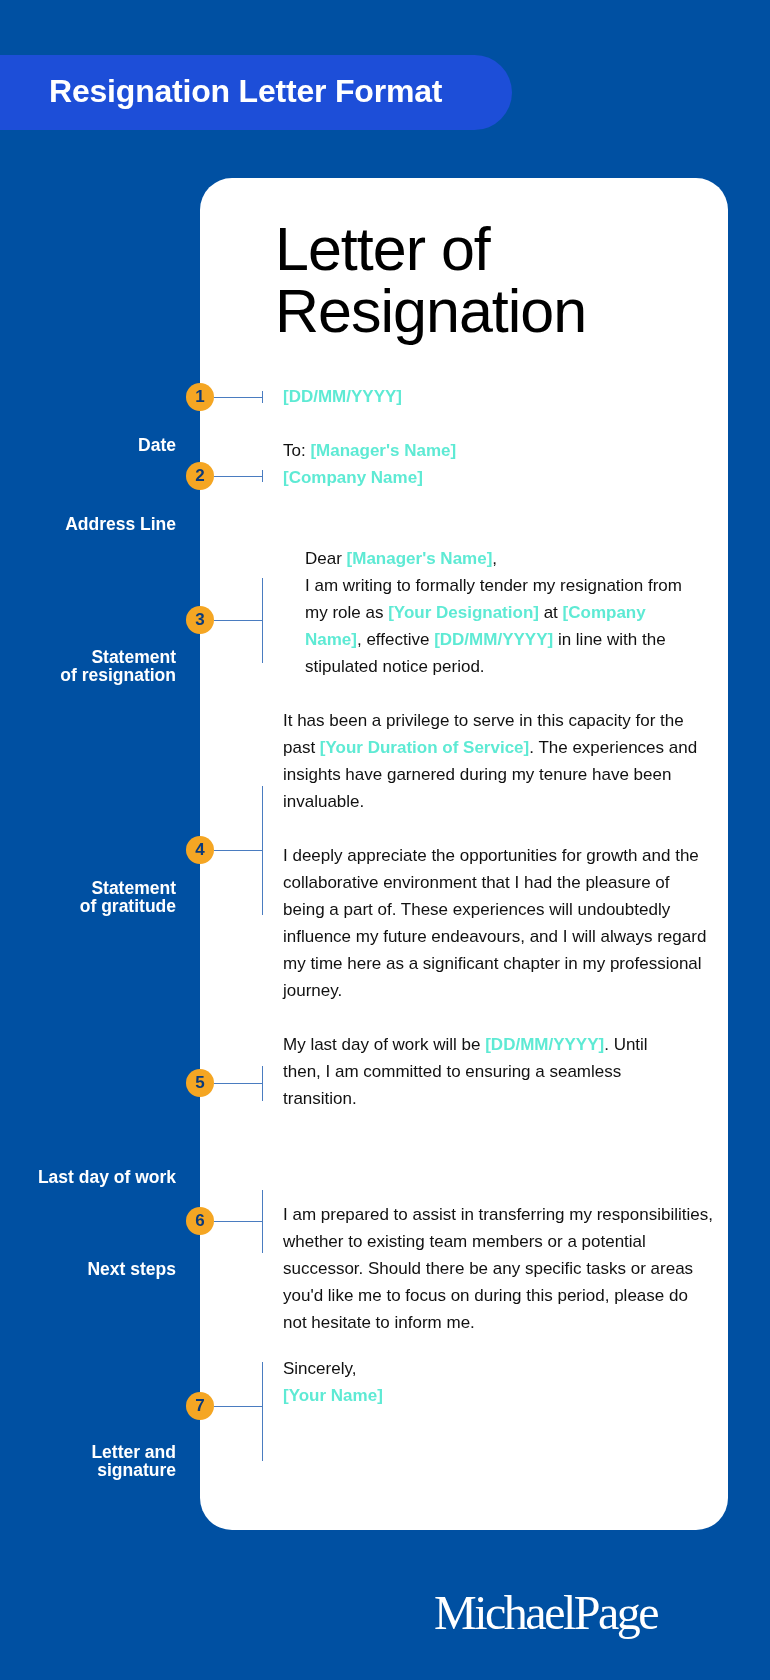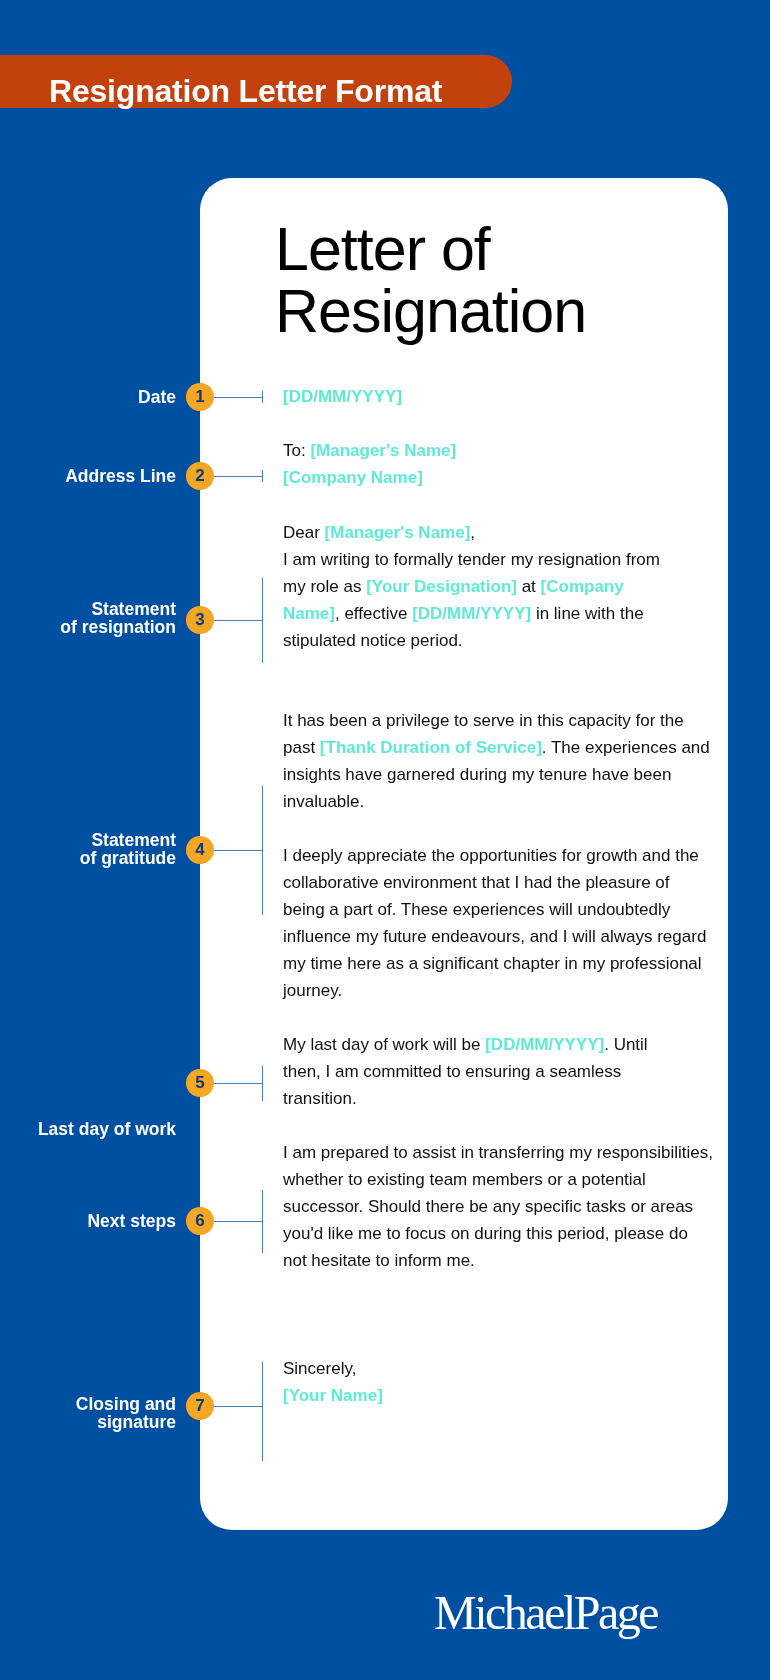--- a/index.html
+++ b/index.html
@@ -1,39 +1,39 @@
 <!DOCTYPE html>
 <html><head>
 <meta charset="utf-8">
 <style>
   html, body { margin:0; padding:0; }
   body {
     width:770px; height:1680px; background:#0050a2; position:relative; overflow:hidden;
     font-family:"Liberation Sans", sans-serif;
   }
   .banner {
-    position:absolute; left:0; top:55px; width:512px; height:53px;
-    background:#c2410c; border-radius:0 38px 38px 0;
+    position:absolute; left:0; top:55px; width:512px; height:75px;
+    background:#1d4ed8; border-radius:0 38px 38px 0;
   }
   .banner-title {
     position:absolute; left:49px; top:18px; color:#fff; font-weight:bold; font-size:32px; letter-spacing:-0.2px;
   }
   .card {
     position:absolute; left:200px; top:178px; width:528px; height:1352px;
     background:#fff; border-radius:32px;
   }
   .letter-title {
     position:absolute; left:275px; top:218px; font-size:61px; line-height:62px; color:#000; letter-spacing:-1px;
   }
   .letter-title span { display:block; }
   .letter-body { position:absolute; left:283px; width:430px; font-size:17px; line-height:27px; color:#111; }
   .letter-body p { margin:0; }
   .ph { color:#5eead4; font-weight:bold; }
   .label {
-    position:absolute; right:594px; color:#fff; font-weight:bold; font-size:17.5px; line-height:18px; text-align:right;
+    position:absolute; right:594px; color:#fff; font-weight:bold; font-size:17.5px; line-height:18px; text-align:right;margin-top:48px;
   }
   .badge {
     position:absolute; left:186px; width:28px; height:28px; border-radius:50%;
     background:#f5a623; color:#0b3a7a; font-weight:bold; font-size:17px; line-height:28px; text-align:center;
   }
   .connector { position:absolute; left:214px; height:1px; background:#4a7cc0; }
   .bracket { position:absolute; left:262px; width:1px; background:#4a7cc0; }
   .logo {
     position:absolute; left:434px; top:1578px; color:#fff; font-family:"Liberation Serif", serif;
     font-size:48px; letter-spacing:-2.5px; line-height:70px;
@@ -70,55 +70,55 @@
   <p><span class="ph">[Company Name]</span></p>
 </div>
 
 <div class="label" style="top:600px;">
   <div>Statement</div>
   <div>of resignation</div>
 </div>
 <div class="badge" style="top:606px;">3</div>
 <div class="connector" style="top:620px;width:49px;"></div>
 <div class="bracket" style="top:578px;height:85px;"></div>
-<div class="letter-body" style="top:519px;">
+<div class="letter-body" style="top:545px;margin-left:22px;">
   <p><span>Dear </span><span class="ph">[Manager's Name]</span><span>,</span></p>
   <p style="width:400px;"><span>I am writing to formally tender my resignation from my role as </span><span class="ph">[Your Designation]</span><span> at </span><span class="ph">[Company Name]</span><span>, effective </span><span class="ph">[DD/MM/YYYY]</span><span> in line with the stipulated notice period.</span></p>
 </div>
 
 <div class="label" style="top:831px;">
   <div>Statement</div>
   <div>of gratitude</div>
 </div>
 <div class="badge" style="top:836px;">4</div>
 <div class="connector" style="top:850px;width:49px;"></div>
 <div class="bracket" style="top:786px;height:129px;"></div>
 <div class="letter-body" style="top:707px;">
-  <p><span>It has been a privilege to serve in this capacity for the past </span><span class="ph">[Thank Duration of Service]</span><span>. The experiences and insights have garnered during my tenure have been invaluable.</span></p>
+  <p><span>It has been a privilege to serve in this capacity for the past </span><span class="ph">[Your Duration of Service]</span><span>. The experiences and insights have garnered during my tenure have been invaluable.</span></p>
   <p style="margin-top:27px;">I deeply appreciate the opportunities for growth and the collaborative environment that I had the pleasure of being a part of. These experiences will undoubtedly influence my future endeavours, and I will always regard my time here as a significant chapter in my professional journey.</p>
 </div>
 
 <div class="label" style="top:1120px;">Last day of work</div>
 <div class="badge" style="top:1069px;">5</div>
 <div class="connector" style="top:1083px;width:49px;"></div>
 <div class="bracket" style="top:1066px;height:35px;"></div>
 <div class="letter-body" style="top:1031px;width:400px;">
   <p><span>My last day of work will be </span><span class="ph">[DD/MM/YYYY]</span><span>. Until then, I am committed to ensuring a seamless transition.</span></p>
 </div>
 
 <div class="label" style="top:1212px;">Next steps</div>
 <div class="badge" style="top:1207px;">6</div>
 <div class="connector" style="top:1221px;width:49px;"></div>
 <div class="bracket" style="top:1190px;height:63px;"></div>
-<div class="letter-body" style="top:1139px;">
+<div class="letter-body" style="top:1201px;">
   <p>I am prepared to assist in transferring my responsibilities, whether to existing team members or a potential successor. Should there be any specific tasks or areas you'd like me to focus on during this period, please do not hesitate to inform me.</p>
 </div>
 
 <div class="label" style="top:1395px;">
-  <div>Closing and</div>
+  <div>Letter and</div>
   <div>signature</div>
 </div>
 <div class="badge" style="top:1392px;">7</div>
 <div class="connector" style="top:1406px;width:49px;"></div>
 <div class="bracket" style="top:1362px;height:99px;"></div>
 <div class="letter-body" style="top:1328px;">
   <p style="margin-top:27px;">Sincerely,</p>
   <p><span class="ph">[Your Name]</span></p>
 </div>
 

